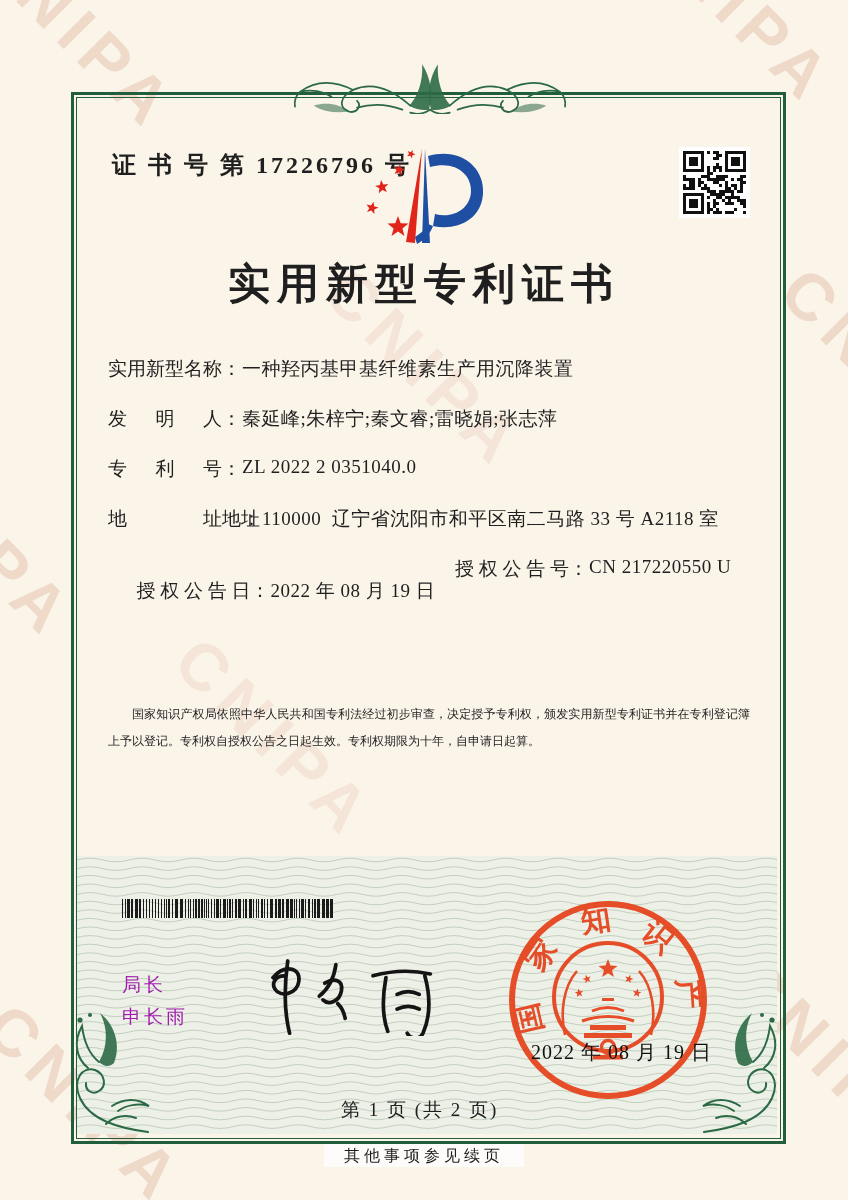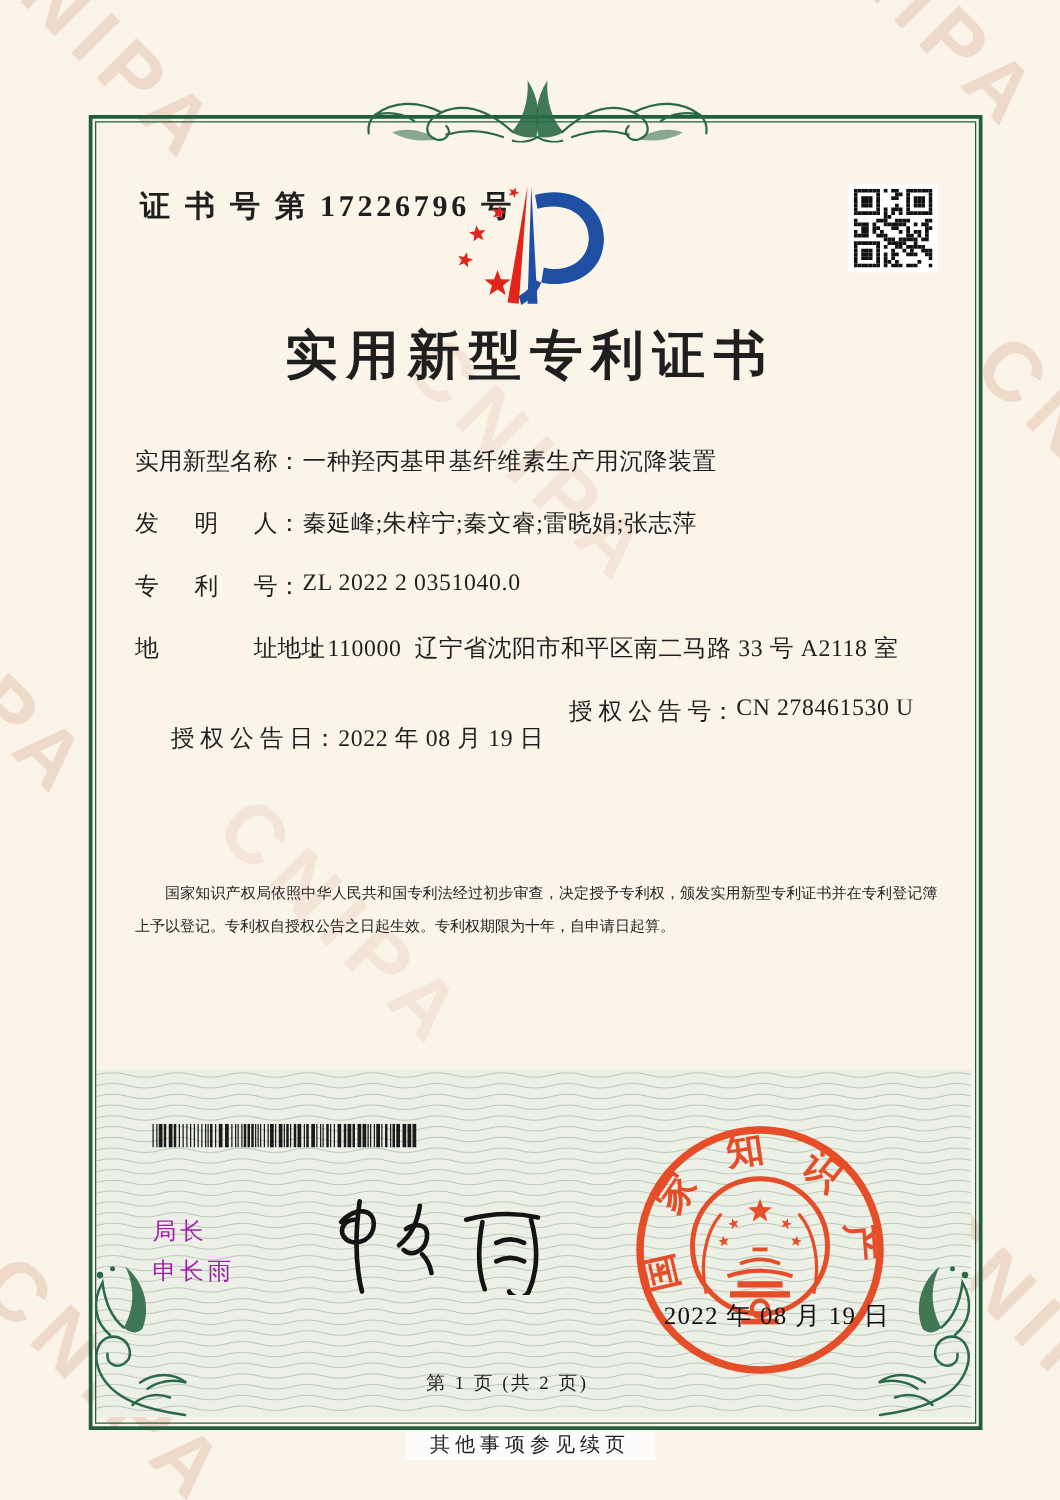--- a/index.html
+++ b/index.html
@@ -44,21 +44,21 @@
   .paras p + p{margin-top:3px;}
   
   .band{position:absolute; left:77px; top:856px; width:700px; height:278px;}
   .barcode{position:absolute; left:120px; top:899px;}
   .signer{position:absolute; font-family:"Liberation Sans", sans-serif; font-size:19px; letter-spacing:3px; color:#a21caf;}
   .signer.t1{left:122px; top:972px;}
   .signer.t2{left:122px; top:1004px;}
   .signature{position:absolute; left:256px; top:948px;}
   .seal{position:absolute; left:505px; top:897px;}
   .sealdate{position:absolute; left:531px; top:1039px; font-size:20px; letter-spacing:1px; color:#101010; white-space:pre;}
-  .pageinfo{position:absolute; left:341px; top:1097px; font-size:15px; letter-spacing:2px;}
+  .pageinfo{position:absolute; left:341px; top:1097px; font-size:19px; letter-spacing:2px;}
   .note{position:absolute; left:0; right:0; top:1146px; text-align:center; font-size:16px; letter-spacing:4px;}
   .note span{background:rgba(255,255,255,0.75); padding:3px 20px;}
   
   .crest{position:absolute; left:292px; top:56px;}
   .flourish{position:absolute;}
   .flourish.bl{left:56px; top:1008px;}
   .flourish.br{left:700px; top:1008px; transform:scaleX(-1);}
 </style>
 </head>
 <body>
@@ -387,21 +387,21 @@
 
   <div class="title">实用新型专利证书</div>
 
   <div class="fields">
     <div class="frow"><span class="flabel">实用新型名称</span><span class="fcolon">：</span><span class="fvalue">一种羟丙基甲基纤维素生产用沉降装置</span></div>
     <div class="frow"><span class="flabel">发明人</span><span class="fcolon">：</span><span class="fvalue">秦延峰;朱梓宁;秦文睿;雷晓娟;张志萍</span></div>
     <div class="frow"><span class="flabel">专利号</span><span class="fcolon">：</span><span class="fvalue">ZL 2022 2 0351040.0</span></div>
     <div class="frow"><span class="flabel">地址</span><span class="fcolon" hidden="">地址</span><span class="fcolon">：</span><span class="fvalue">110000  辽宁省沈阳市和平区南二马路 33 号 A2118 室</span></div>
     <div class="frow">
       <span class="flabel">授权公告日</span><span class="fcolon">：</span><span class="fvalue">2022 年 08 月 19 日</span>
-      <span class="grant-right"><span class="flabel">授权公告号</span><span class="fcolon">：</span><span class="fvalue">CN 278461530 U</span></span>
+      <span class="grant-right"><span class="flabel">授权公告号</span><span class="fcolon">：</span><span class="fvalue">CN 217220550 U</span></span>
     </div>
   </div>
 
   <div class="paras">
     <p>国家知识产权局依照中华人民共和国专利法经过初步审查，决定授予专利权，颁发实用新型专利证书并在专利登记簿上予以登记。专利权自授权公告之日起生效。专利权期限为十年，自申请日起算。</p>
   </div>
 
   <svg class="barcode" id="barcode" width="217" height="19" viewBox="0 0 217 19" fill="#1b1b1b">
       <rect x="2" y="0" width="1" height="19"></rect>
       <rect x="5" y="0" width="1" height="19"></rect>

